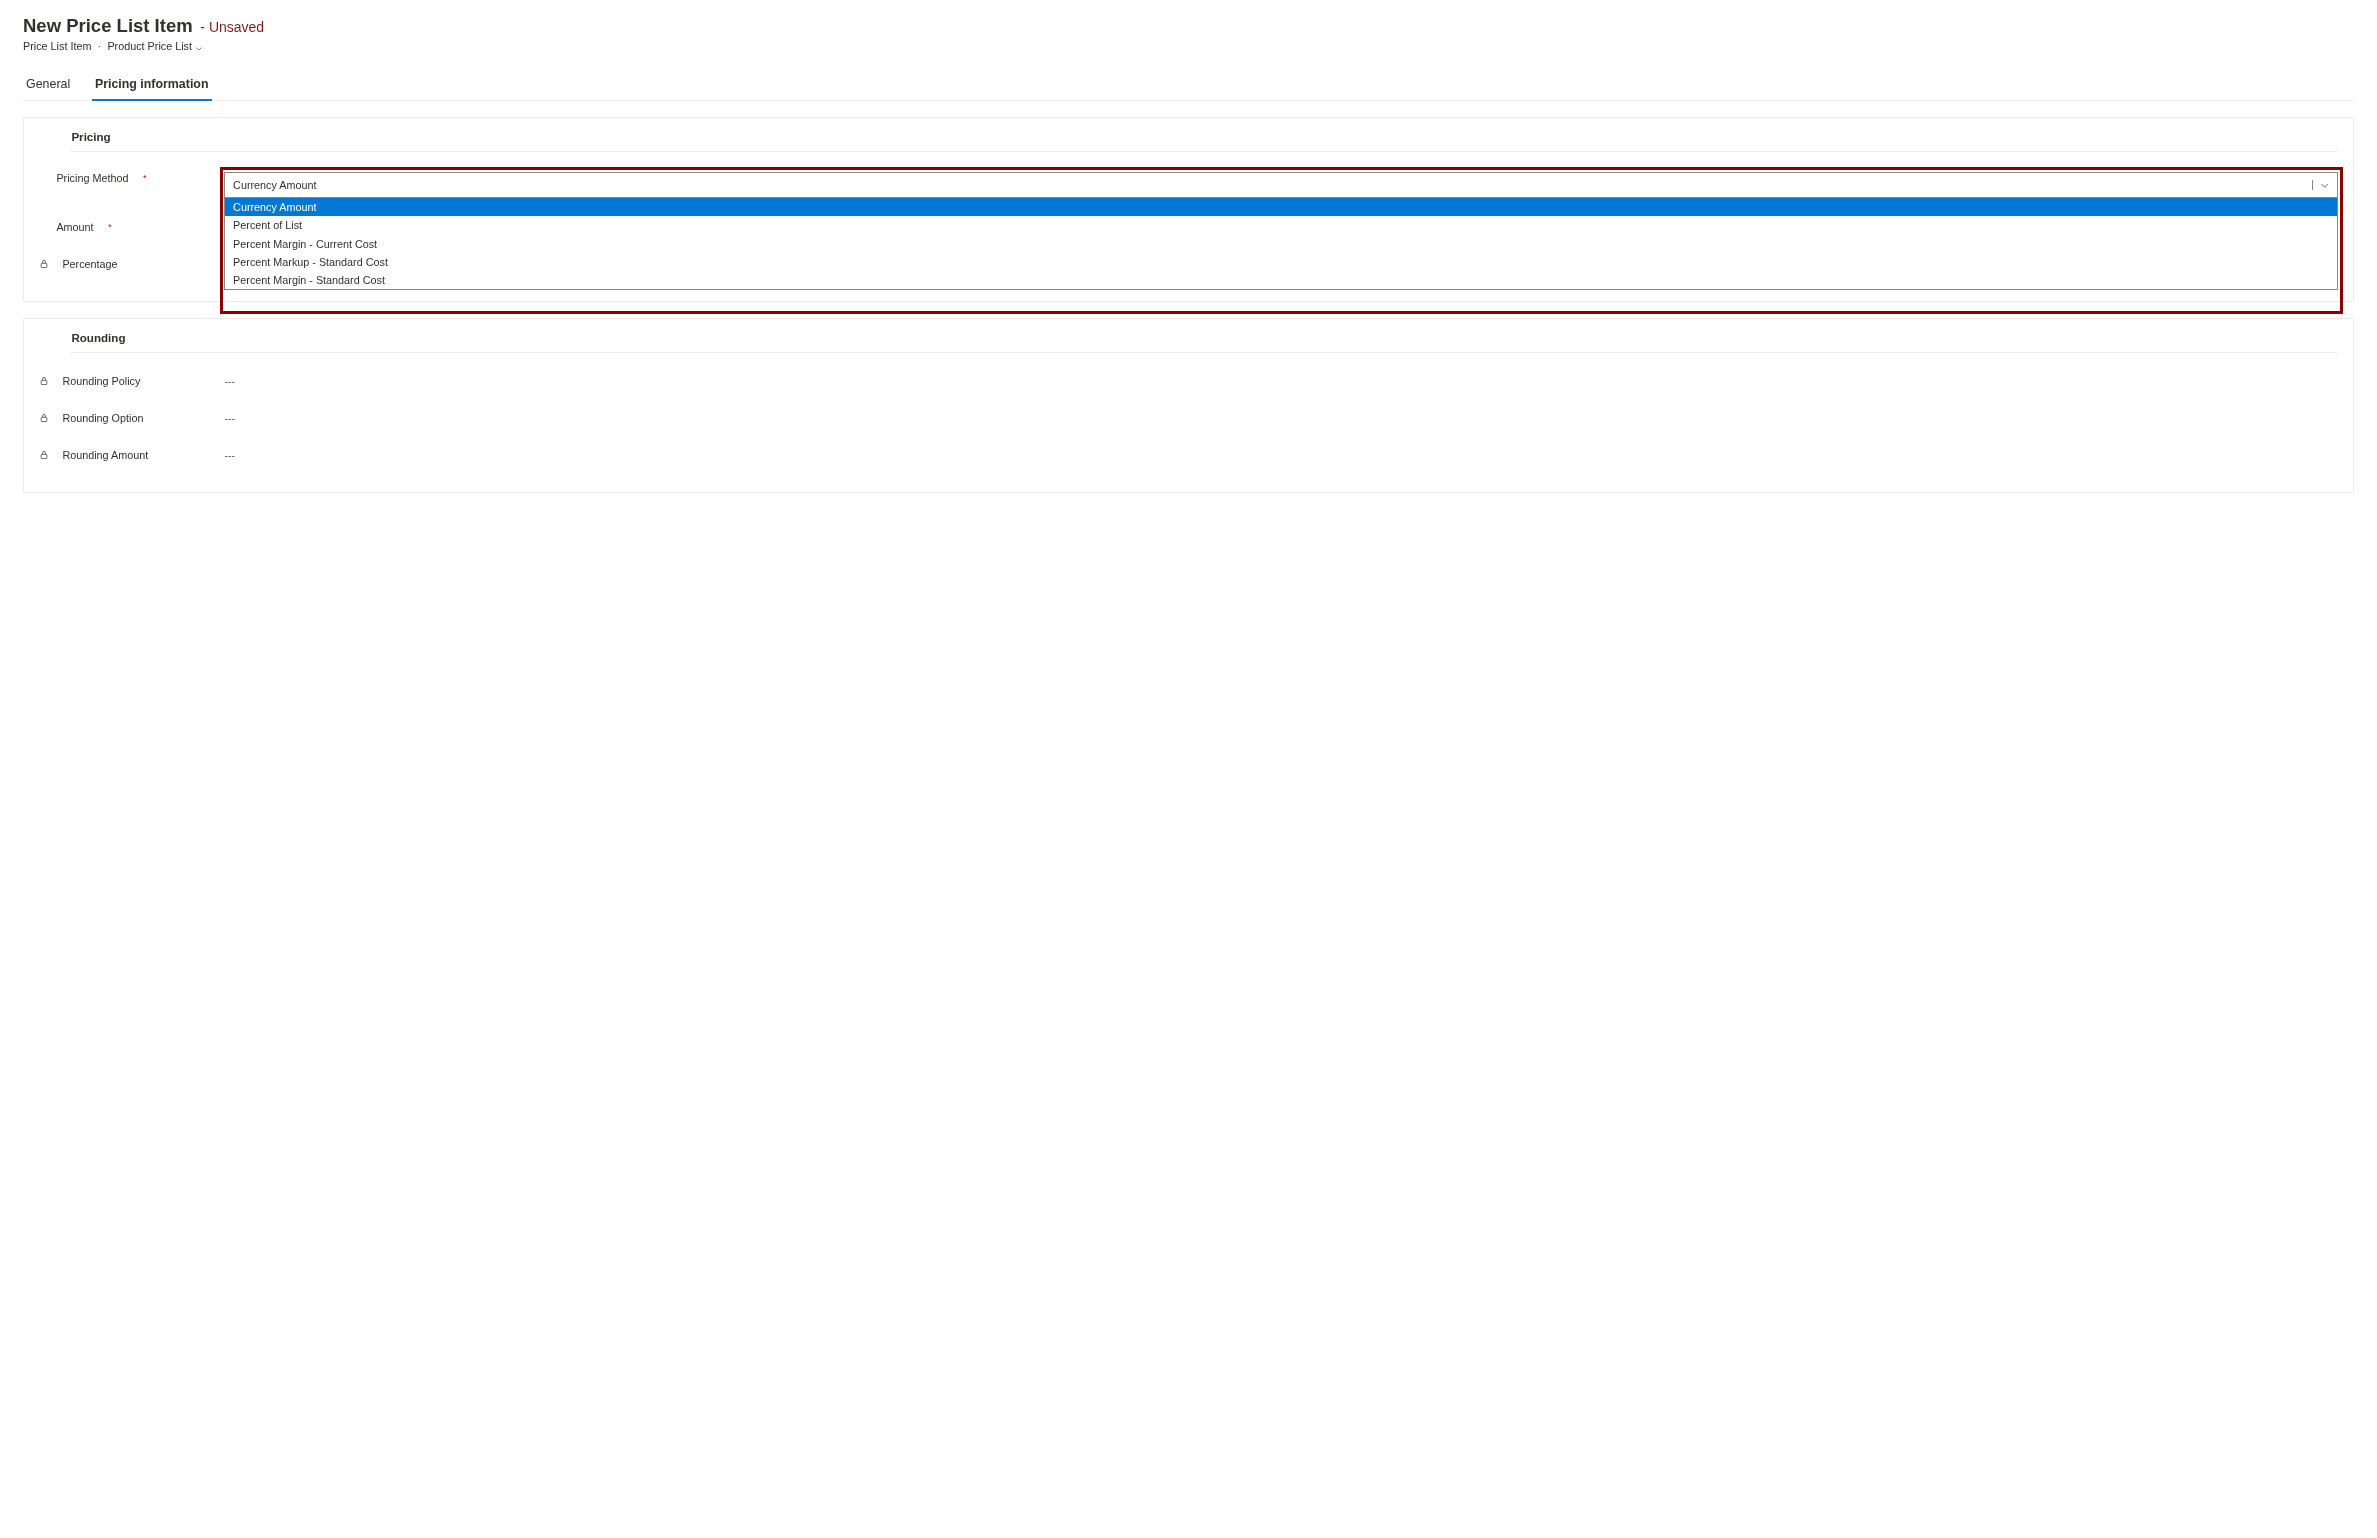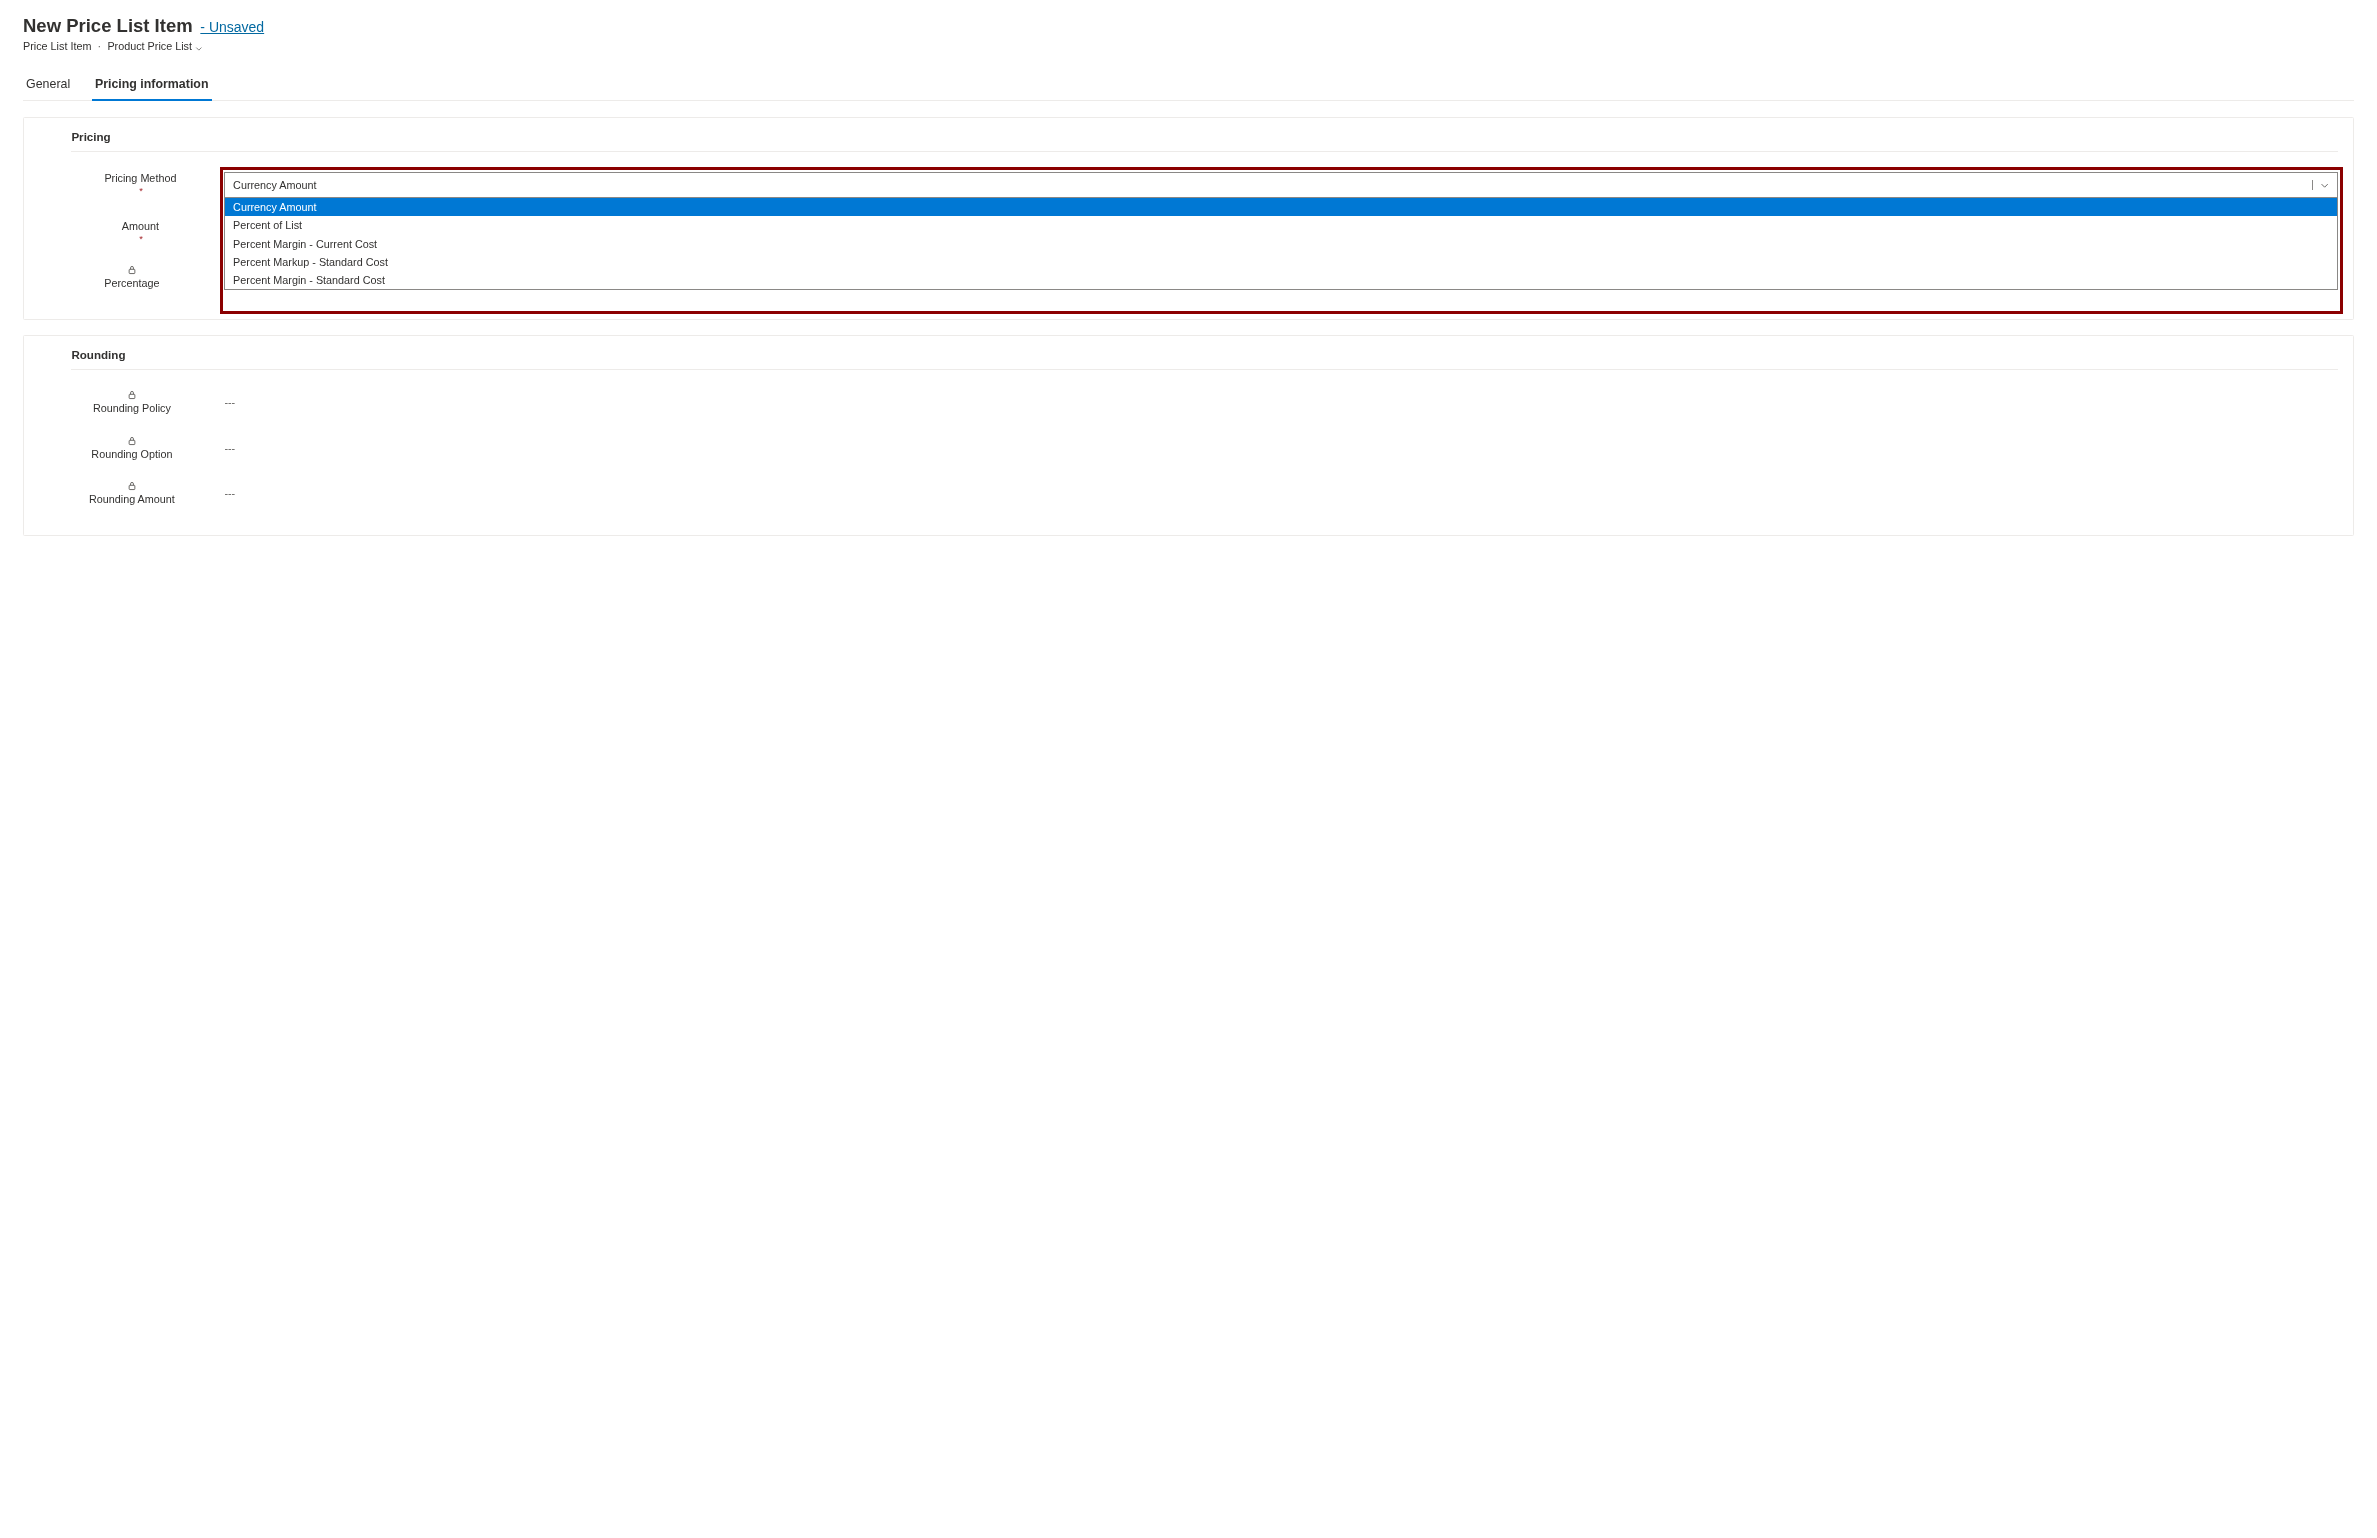--- a/index.html
+++ b/index.html
@@ -20,23 +20,22 @@
       align-items: baseline;
       gap: 7.7px;
     }
     .page-title {
       font-size: 18.5px;
       font-weight: 600;
       color: #323130;
     }
     .unsaved {
       font-size: 14px;
-      color: #0369a1;
+      color: #7f1d1d;
       font-weight: 400;
-      text-decoration: underline;
     }
     .breadcrumb {
       margin-top: 3.1px;
       font-size: 10.8px;
       color: #323130;
       display: flex;
       align-items: center;
       gap: 6.2px;
     }
     .breadcrumb-sep {
@@ -103,24 +102,23 @@
     .form-row {
       display: flex;
       align-items: center;
       padding: 10.8px 0;
       min-height: 37px;
     }
     .label-col {
       width: 185px;
       display: flex;
       align-items: center;
-      gap: 2px;
-      font-size: 10.8px;
-      color: #323130;
-      flex-direction: column;
+      gap: 13px;
+      font-size: 10.8px;
+      color: #323130;
     }
     .label-col.indent {
       padding-left: 17px;
     }
     .required {
       color: #a4262c;
       font-size: 9.3px;
       margin-left: 1.5px;
     }
     .lock-icon {

